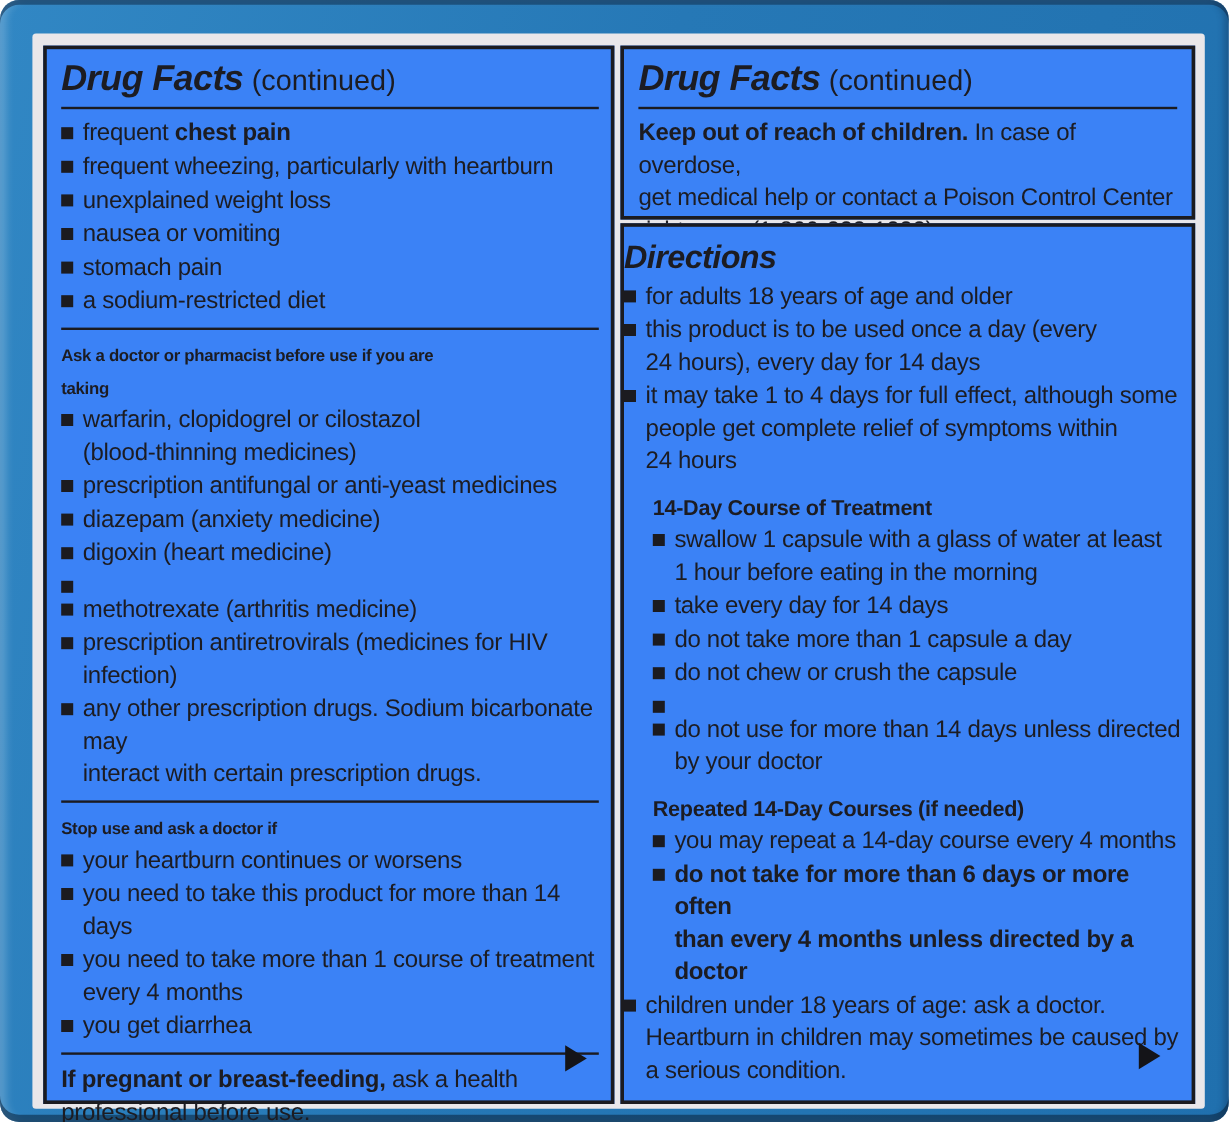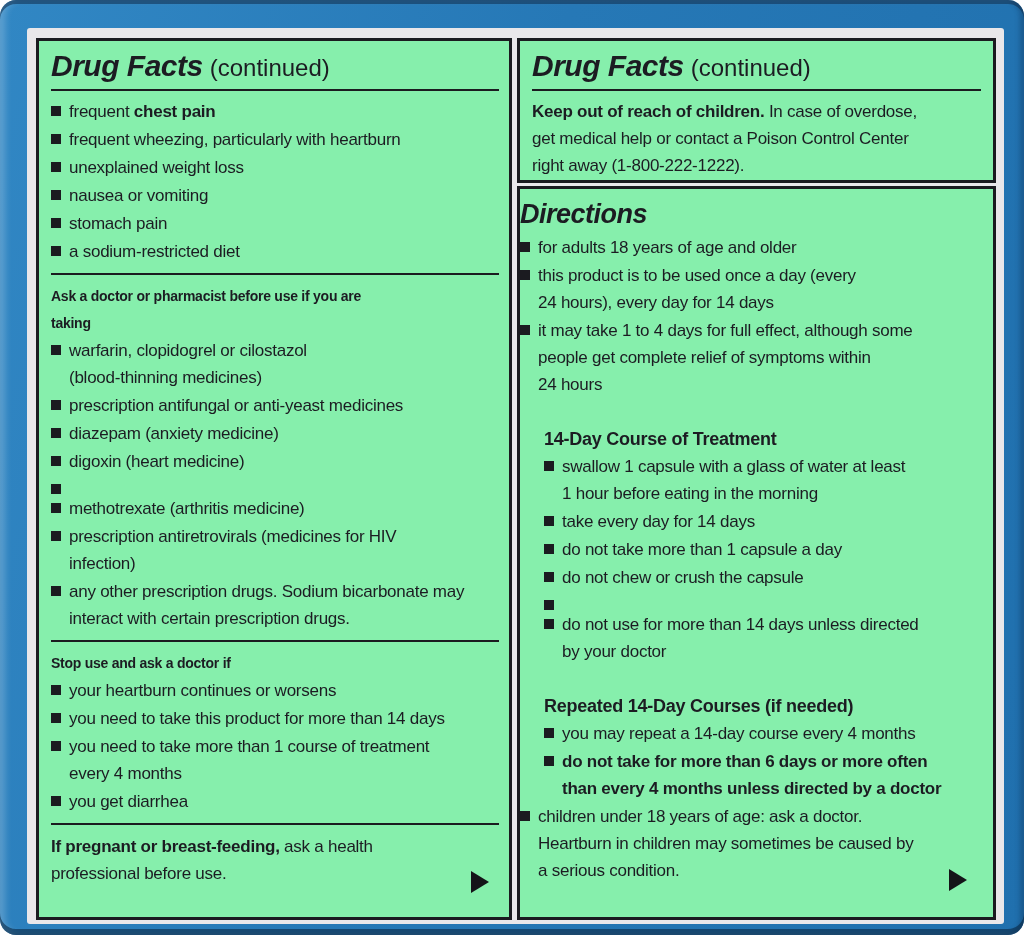--- a/index.html
+++ b/index.html
@@ -21,42 +21,42 @@
   }
   .panel-backing {
     position: absolute;
     left: 27px; top: 28px; width: 977px; height: 896px;
     background: #e9e7ea;
     border-radius: 3px;
   }
   .box {
     position: absolute;
     box-sizing: border-box;
-    background: #86efac;
+    background: #3b82f6;
     border: 3px solid #1b1b20;
     color: #1c1c22;
   }
   #box-left  { left: 36px;  top: 38px; width: 476px; height: 882px; padding: 0 10px 0 12px; }
   #box-right-top { left: 517px; top: 38px; width: 479px; height: 145px; padding: 0 12px; }
   #box-right-dir { left: 517px; top: 186px; width: 479px; height: 734px; padding: 4px 0 0; }
 
   .title-row { padding-top: 8px; white-space: nowrap; }
   .tmain { font-weight: bold; font-style: italic; font-size: 30px; letter-spacing: -0.5px; }
   .tcont { font-size: 24px; margin-left: 7px; }
   .title-rule { height: 2px; background: #1b1b20; margin: 6px 0 7px; }
 
   .body-text, .li .txt, .heading, .subheading {
-    font-size: 17px;
+    font-size: 20px;
     line-height: 27px;
     letter-spacing: -0.25px;
   }
   .body-text { white-space: pre-line; }
   .heading { font-weight: bold; font-size: 14px; white-space: pre-line; }
   .heading .b, .body-text .b, .txt .b { font-weight: bold; }
-  .subheading { font-weight: bold; font-size: 18px; margin-top: 28px; }
+  .subheading { font-weight: bold; font-size: 18px; margin-top: 12px; }
 
   .divider { height: 2px; background: #1b1b20; margin: 8px 0; }
 
   .list { margin: 0; }
   .li { display: flex; margin: 0 0 1px; }
   .li .sq {
     flex: none;
     width: 10px; height: 10px;
     background: #1b1b20;
     margin: 8px 8px 0 0;

